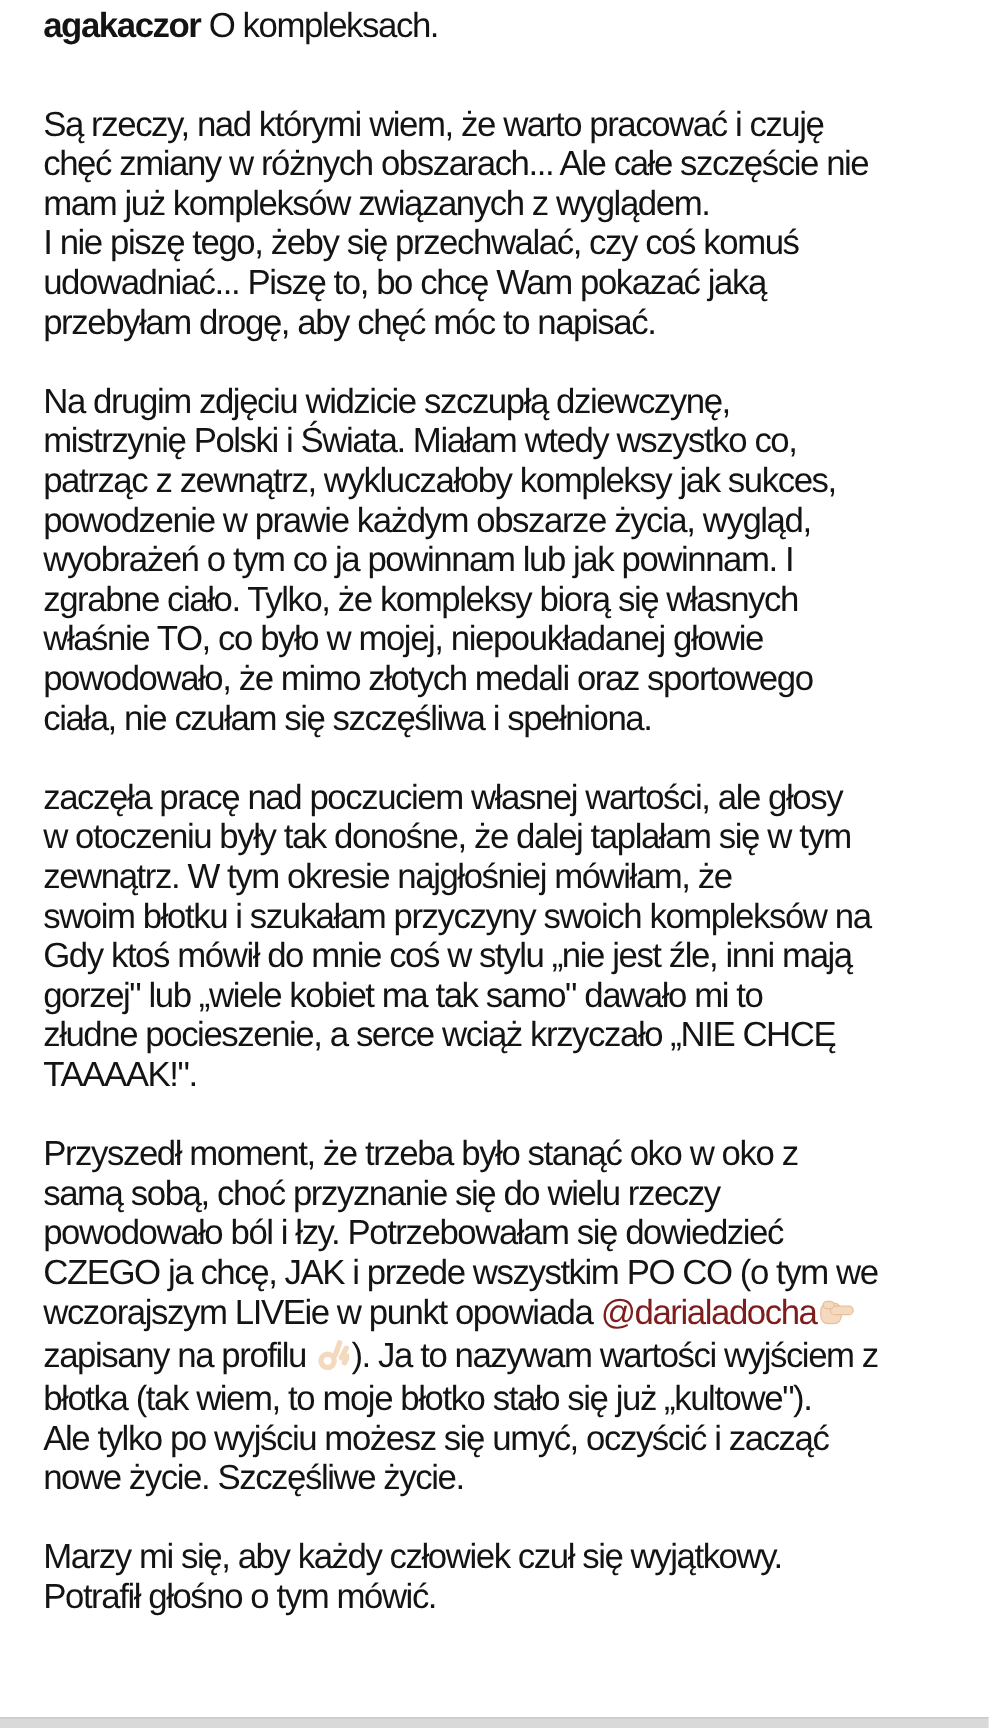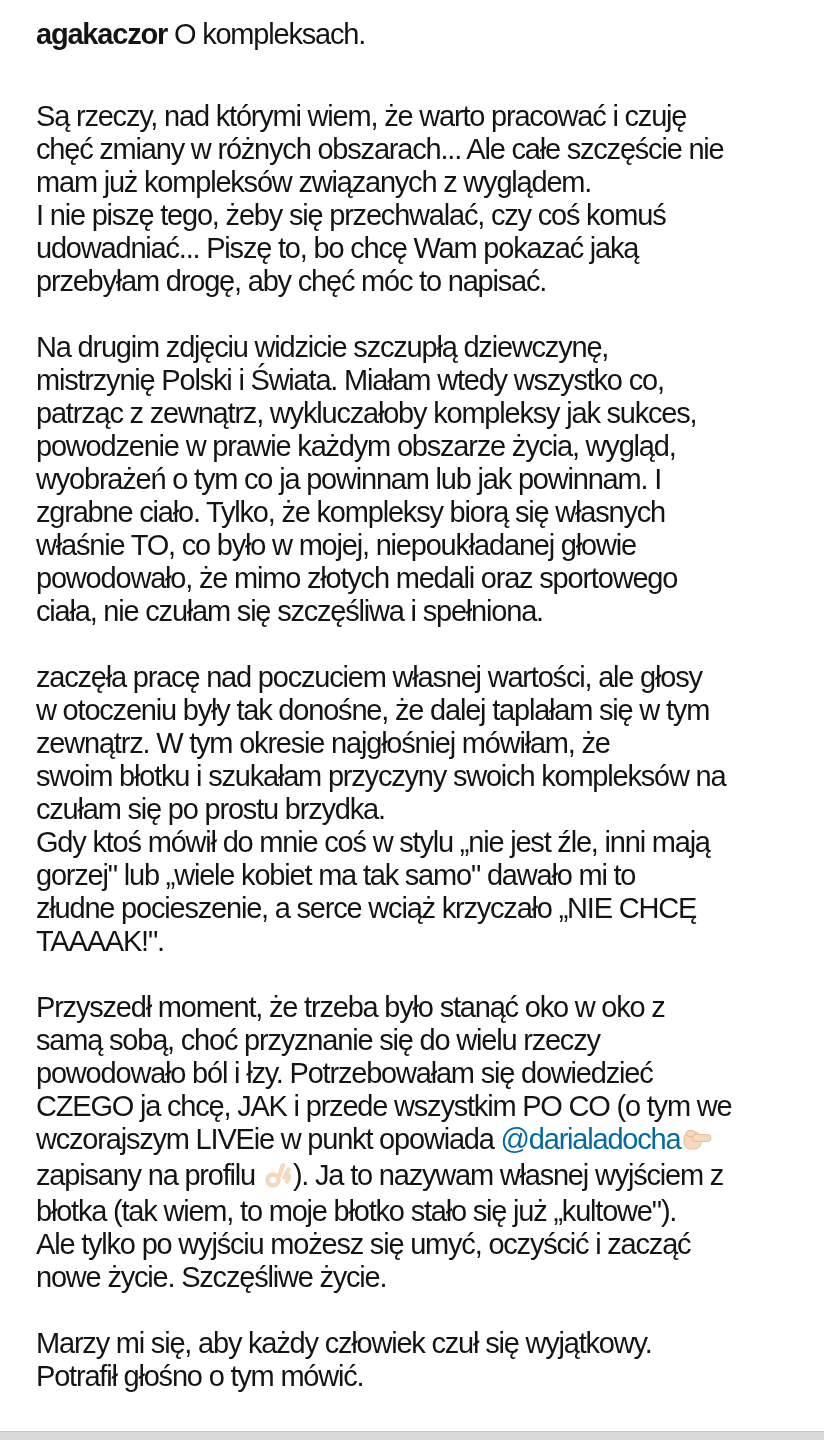--- a/index.html
+++ b/index.html
@@ -10,25 +10,25 @@
     position:relative;
     font-family:"Liberation Sans","DejaVu Sans",sans-serif;
     color:#141414;
   }
   .caption{
     padding:6px 24px 0 36px;
     font-size:29px;
     line-height:33px;
     letter-spacing:-1.2px;
   }
-  .caption p{margin:12px 0 33px 0;}
+  .caption p{margin:0 0 33px 0;}
   .header-line{margin-bottom:49px !important;}
   .username{font-weight:bold;cursor:pointer;}
   .ln{display:block;white-space:nowrap;}
-  .mention{color:#0369a1;cursor:pointer;}
+  .mention{color:#7f1d1d;cursor:pointer;}
   .emoji{display:inline-block;vertical-align:-3px;margin:0 2px;}
   .bottom-bar{
     position:absolute;left:0;right:0;bottom:0;
     height:8px;background:#d9d9d9;border-top:1px solid #c6c6c6;
   }
 </style>
 </head>
 <body>
 
 <div class="caption">
@@ -57,21 +57,20 @@
     <span class="ln">właśnie TO, co było w mojej, niepoukładanej głowie</span>
     <span class="ln">powodowało, że mimo złotych medali oraz sportowego</span>
     <span class="ln">ciała, nie czułam się szczęśliwa i spełniona.</span>
   </p>
 
   <p>
     <span class="ln">zaczęła pracę nad poczuciem własnej wartości, ale głosy</span>
     <span class="ln">w otoczeniu były tak donośne, że dalej taplałam się w tym</span>
     <span class="ln">zewnątrz. W tym okresie najgłośniej mówiłam, że</span>
     <span class="ln">swoim błotku i szukałam przyczyny swoich kompleksów na</span>
-    <span class="ln">czułam się po prostu brzydka.</span>
     <span class="ln">Gdy ktoś mówił do mnie coś w stylu „nie jest źle, inni mają</span>
     <span class="ln">gorzej" lub „wiele kobiet ma tak samo" dawało mi to</span>
     <span class="ln">złudne pocieszenie, a serce wciąż krzyczało „NIE CHCĘ</span>
     <span class="ln">TAAAAK!".</span>
   </p>
 
   <p>
     <span class="ln">Przyszedł moment, że trzeba było stanąć oko w oko z</span>
     <span class="ln">samą sobą, choć przyznanie się do wielu rzeczy</span>
     <span class="ln">powodowało ból i łzy. Potrzebowałam się dowiedzieć</span>
@@ -85,21 +84,21 @@
             </g>
           </svg></span></span>
 
     <span class="ln"><span>zapisany na profilu </span><span class="emoji"><svg width="27" height="27" viewBox="0 0 27 27">
             <g fill="none" stroke="#f5d9bf" stroke-width="4.5" stroke-linecap="round">
               <circle cx="9" cy="19" r="5.5"></circle>
               <path d="M15.5 14 L19 4"></path>
               <path d="M20.5 16.5 L24.5 8.5"></path>
               <path d="M23 20.5 L26 15"></path>
             </g>
-          </svg></span><span>). Ja to nazywam własnej wyjściem z</span></span>
+          </svg></span><span>). Ja to nazywam wartości wyjściem z</span></span>
 
     <span class="ln">błotka (tak wiem, to moje błotko stało się już „kultowe").</span>
     <span class="ln">Ale tylko po wyjściu możesz się umyć, oczyścić i zacząć</span>
     <span class="ln">nowe życie. Szczęśliwe życie.</span>
   </p>
 
   <p>
     <span class="ln">Marzy mi się, aby każdy człowiek czuł się wyjątkowy.</span>
     <span class="ln">Potrafił głośno o tym mówić.</span>
   </p>

